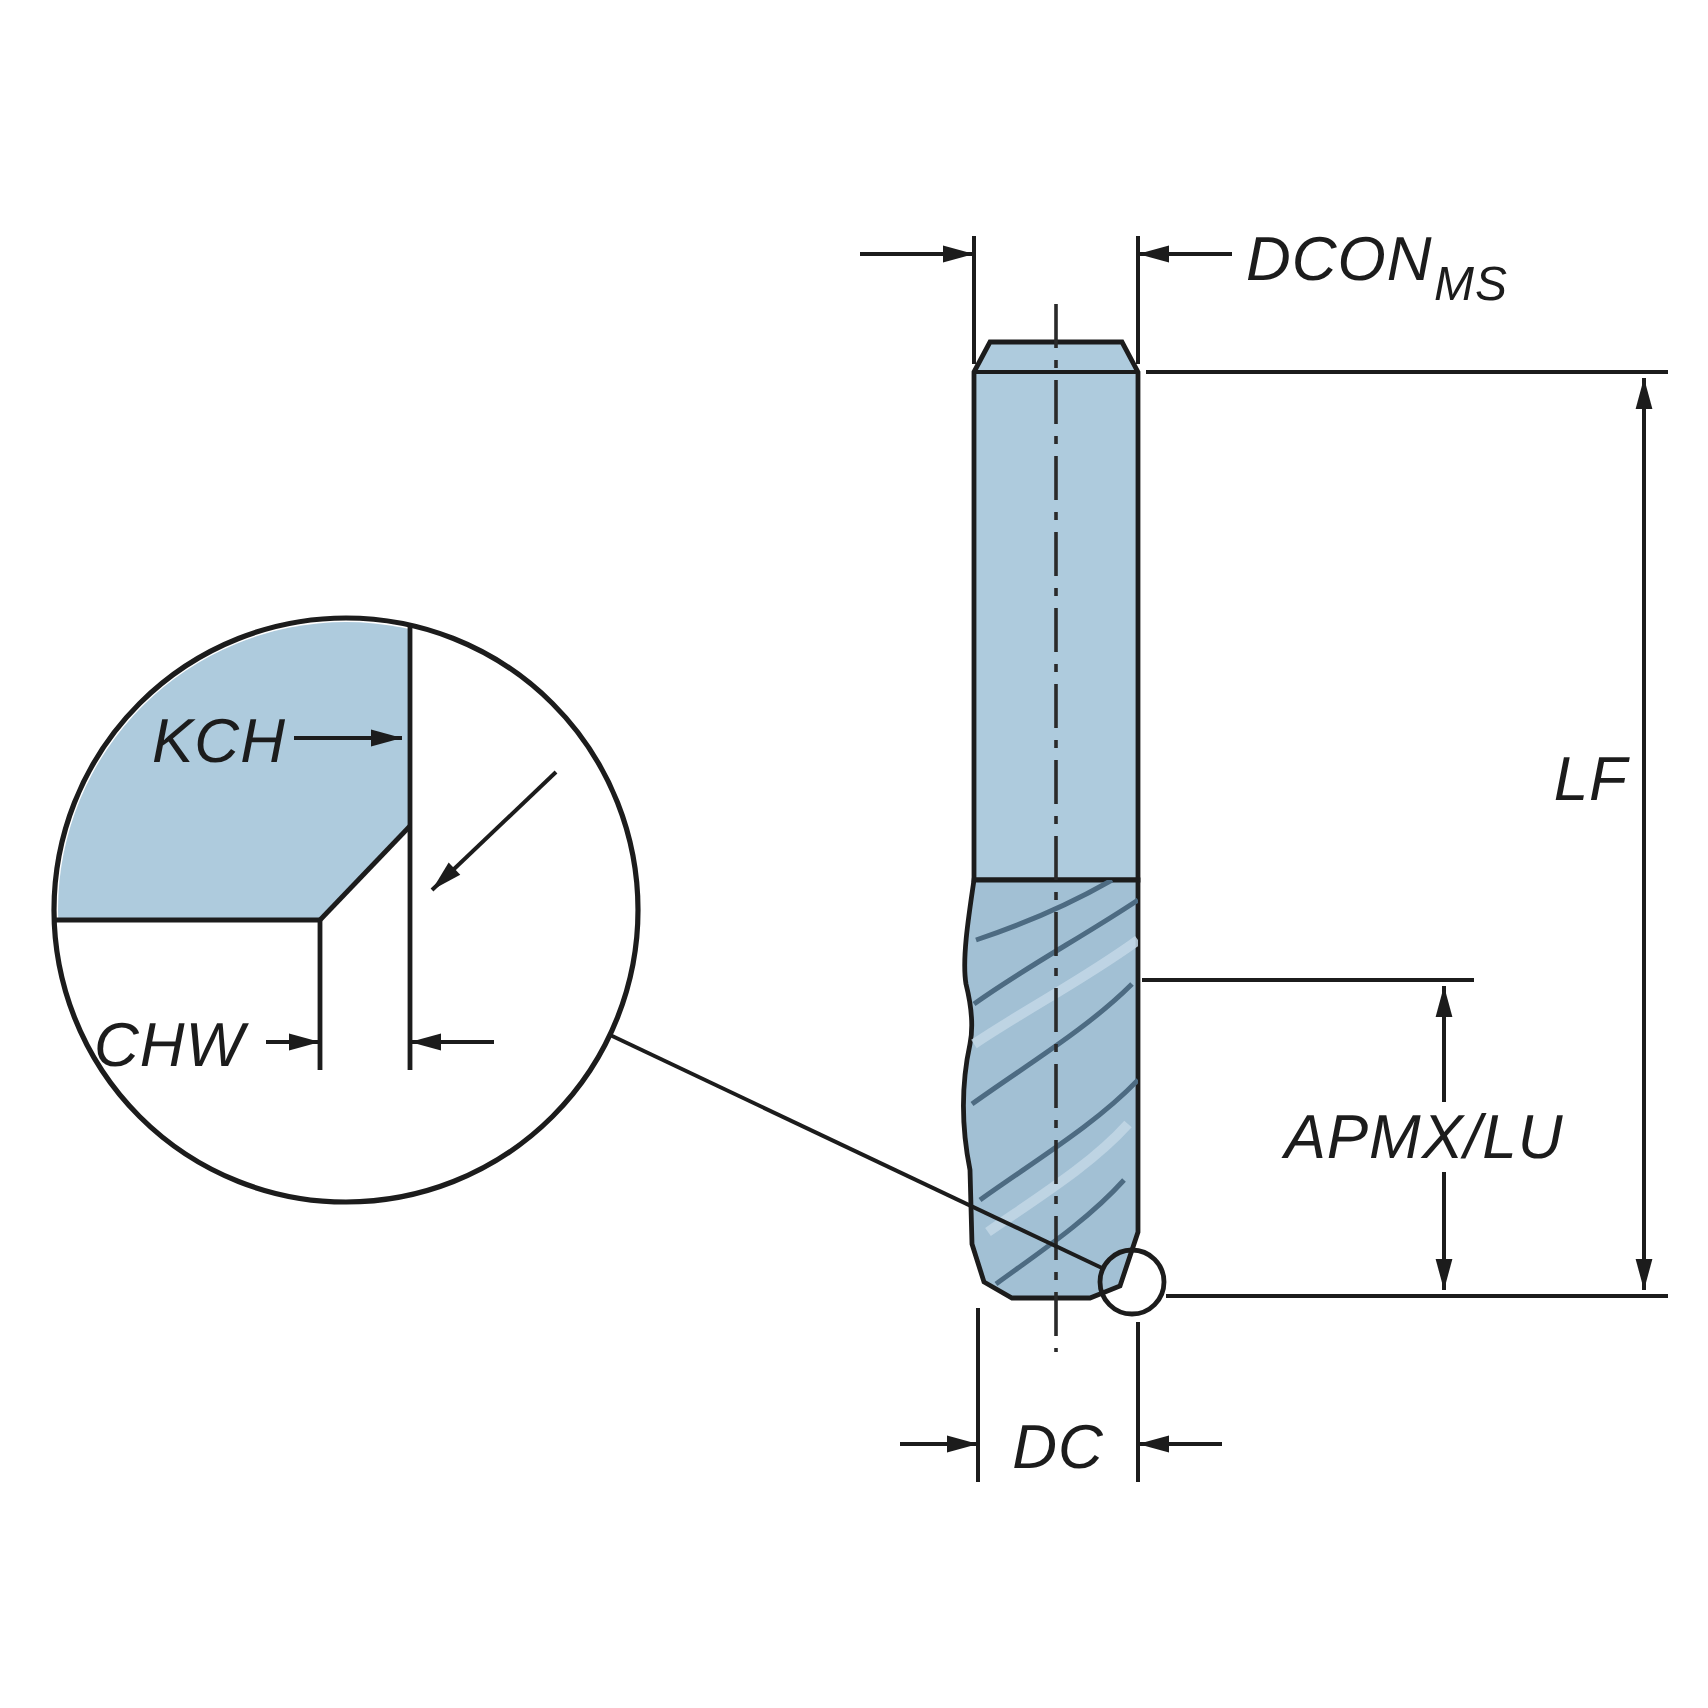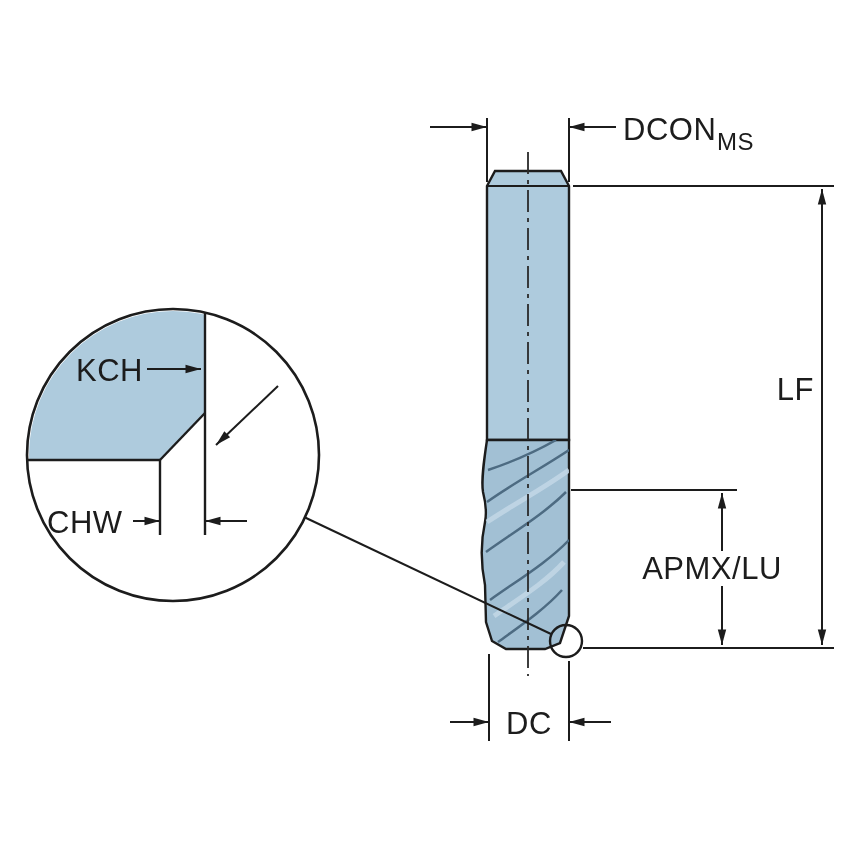--- a/index.html
+++ b/index.html
@@ -7,20 +7,21 @@
     padding: 0;
     background: #ffffff;
     width: 854px;
     height: 854px;
     overflow: hidden;
   }
   .canvas-wrap {
     width: 797px;
     height: 854px;
     background: #be185d;
+    font-style: italic;
   }
   svg {
     display: block;
   }
   text {
     font-family: "Liberation Sans", "DejaVu Sans", sans-serif;
     fill: #1c1c1c;
   }
   .dim-label { font-size: 31px; letter-spacing: 0.5px; }
   .dim-sub   { font-size: 24px; letter-spacing: 0.5px; }

